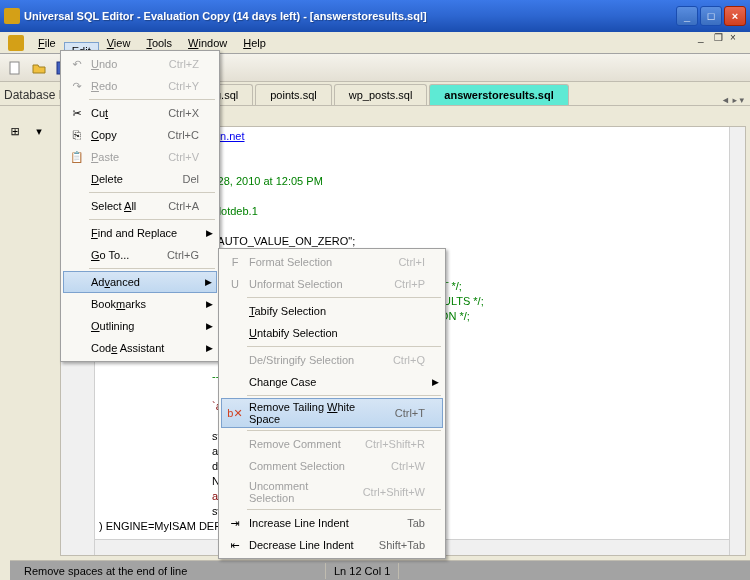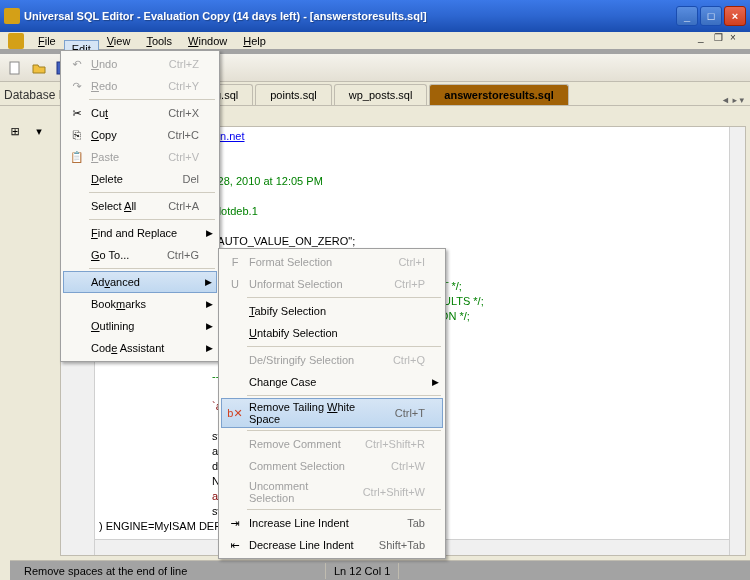--- a/index.html
+++ b/index.html
@@ -8,33 +8,33 @@
 .titlebar { height: 28px; background: linear-gradient(to bottom, #3b78e7 0%, #2d66d0 50%, #1a4db0 100%); display: flex; align-items: center; padding: 16px 4px; color: white; font-weight: bold; }
 .titlebar .icon { width: 16px; height: 16px; margin-right: 4px; background: #d4a017; border-radius: 2px; }
 .titlebar .title { flex: 1; text-shadow: 1px 1px 1px rgba(0,0,0,0.3); }
 .win-btns { display: flex; gap: 2px; }
 .win-btn { width: 22px; height: 20px; background: linear-gradient(to bottom, #5a8ee0, #3a6ec0); border: 1px solid #1a4db0; border-radius: 3px; display: flex; align-items: center; justify-content: center; color: white; font-weight: bold; cursor: pointer; }
 .win-btn.close { background: linear-gradient(to bottom, #e86850, #d04020); border-color: #a02000; }
 
 .mdi-btns { position: absolute; right: 6px; top: 32px; display: flex; gap: 2px; z-index: 5; }
 .mdi-btn { width: 14px; height: 14px; font-size: 10px; cursor: pointer; color: #333; }
 
-.menubar { height: 22px; background: #ece9d8; display: flex; align-items: center; padding-left: 8px; border-bottom: 5px solid #a3a3a3; }
+.menubar { height: 22px; background: #ece9d8; display: flex; align-items: center; padding-left: 8px; border-bottom: 1px solid #a3a3a3; }
 .menubar-item { padding: 3px 8px; cursor: pointer; }
 .menubar-item.open { background: #d6e5f5; border: 1px solid #7da2ce; padding: 2px 7px; margin-top: 16px; }
 .underline { text-decoration: underline; }
 
 .toolbar { height: 28px; background: linear-gradient(to bottom, #f5f3ec, #e4e0d4); border-bottom: 1px solid #c0bcb0; display: flex; align-items: center; padding: 0 4px; gap: 2px; }
 .tb-btn { width: 22px; height: 22px; display: flex; align-items: center; justify-content: center; border: 1px solid transparent; cursor: pointer; }
 .tb-sep { width: 1px; height: 20px; background: #c0bcb0; margin: 0 3px; }
 .tb-icon { width: 16px; height: 16px; }
 
 .tabbar { height: 24px; background: #ece9d8; display: flex; align-items: flex-end; padding-left: 200px; border-bottom: 1px solid #c0bcb0; }
 .tab { padding: 4px 14px; border: 1px solid #c0bcb0; border-bottom: none; margin-right: 2px; background: #ece9d8; cursor: pointer; border-radius: 3px 3px 0 0; }
-.tab.active { background: #a16207; font-weight: bold; }
+.tab.active { background: #5eead4; font-weight: bold; }
 .tab-nav { margin-left: auto; margin-right: 6px; display: flex; gap: 2px; font-size: 9px; color: #666; }
 
 .sidebar-label { position: absolute; left: 4px; top: 88px; font-size: 12px; color: #333; }
 .side-toolbar { position: absolute; left: 4px; top: 120px; width: 50px; display: flex; gap: 2px; }
 
 .editor { position: absolute; left: 60px; top: 126px; right: 4px; bottom: 24px; background: white; border: 1px solid #c0bcb0; display: flex; font-family: 'Courier New', monospace; font-size: 12px; }
 .gutter { width: 34px; background: #f0f0f0; border-right: 1px solid #d0d0d0; text-align: right; padding: 2px 4px 0 0; color: #2080c0; line-height: 15px; }
 .code { flex: 1; padding: 2px 4px; white-space: pre; line-height: 15px; overflow: hidden; }
 .c-comment { color: #008000; }
 .c-string { color: #800000; }

